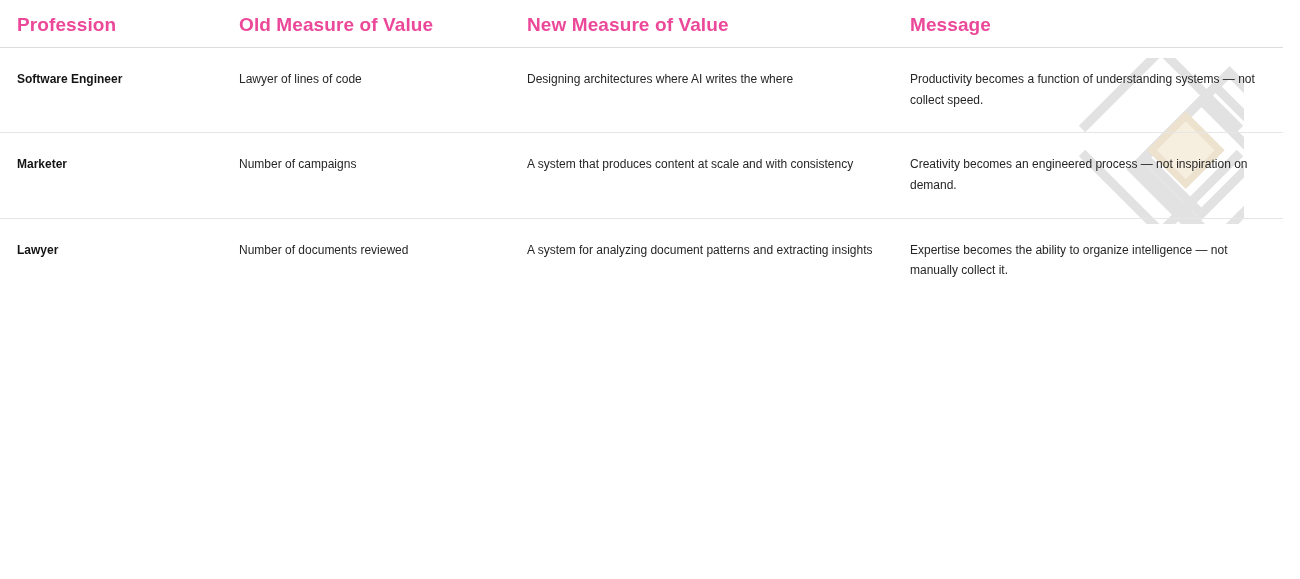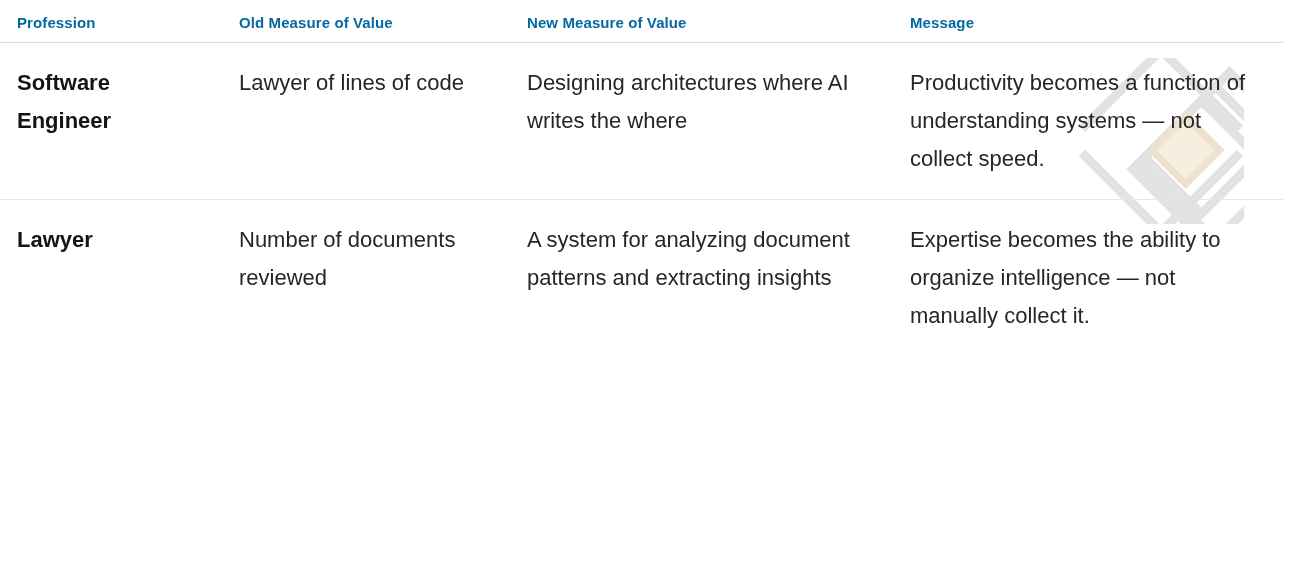--- a/index.html
+++ b/index.html
@@ -41,32 +41,32 @@
     margin: 0;
     table-layout: fixed;
   }
   table.value-table col.c1 { width: 222px; }
   table.value-table col.c2 { width: 288px; }
   table.value-table col.c3 { width: 383px; }
   table.value-table col.c4 { width: 390px; }
 
   thead th {
     text-align: left;
-    font-size: 15px;
+    font-size: 19px;
     font-weight: 700;
-    color: #0369a1;
+    color: #ec4899;
     padding: 14px 18px 11px 17px;
     border-bottom: 1px solid #dcdcdc;
     vertical-align: top;
     letter-spacing: 0.1px;
   }
   thead th:first-child { padding-left: 17px; }
 
   tbody td {
-    font-size: 22px;
+    font-size: 12px;
     font-weight: 400;
     color: #262626;
     padding: 21px 18px 22px 17px;
     vertical-align: top;
     line-height: 1.72;
     border-bottom: 1px solid #e6e6e6;
     background: transparent;
   }
   tbody tr:last-child td { border-bottom: none; }
   tbody td.profession {
@@ -112,20 +112,26 @@
       </tr>
     </thead>
     <tbody>
       <tr>
         <td class="profession">Software Engineer</td>
         <td>Lawyer of lines of code</td>
         <td>Designing architectures where AI writes the where</td>
         <td>Productivity becomes a function of understanding systems — not collect speed.</td>
       </tr>
       <tr>
+        <td class="profession">Marketer</td>
+        <td>Number of campaigns</td>
+        <td>A system that produces content at scale and with consistency</td>
+        <td>Creativity becomes an engineered process — not inspiration on demand.</td>
+      </tr>
+      <tr>
         <td class="profession">Lawyer</td>
         <td>Number of documents reviewed</td>
         <td>A system for analyzing document patterns and extracting insights</td>
         <td>Expertise becomes the ability to organize intelligence — not manually collect it.</td>
       </tr>
     </tbody>
   </table>
 </div>
 
 </body></html>

